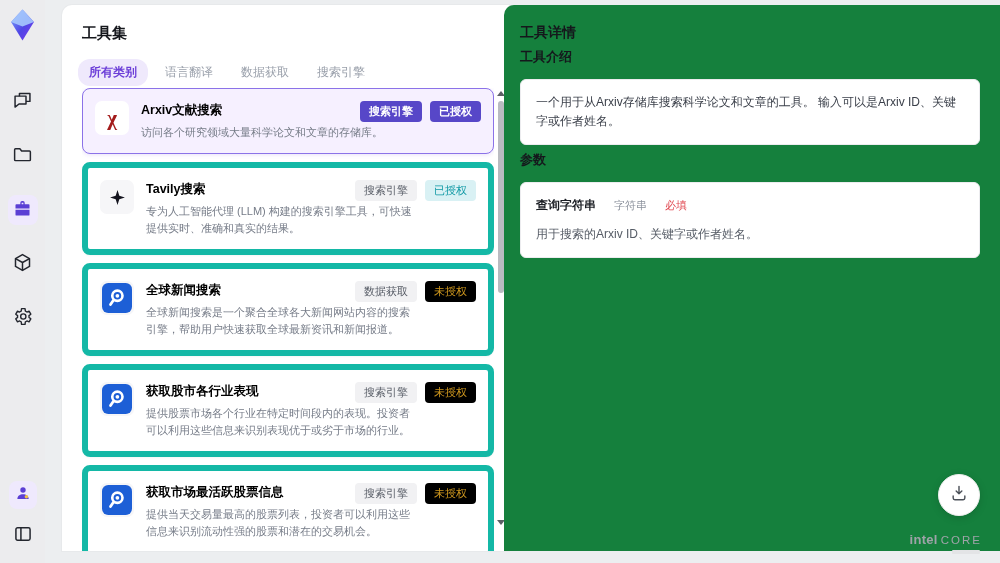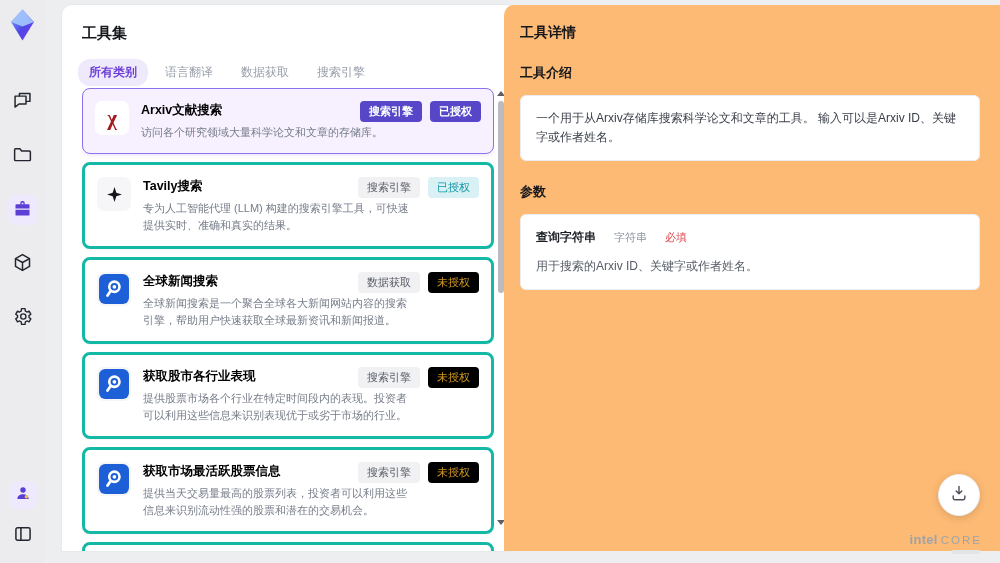--- a/index.html
+++ b/index.html
@@ -33,21 +33,21 @@
   .tabs { display:flex; align-items:center; gap:6px; margin:16px 0 0 16px; }
   .tab {
     font-size:12px; color:#9aa0ab; padding:5px 11px; border-radius:12px; cursor:pointer; white-space:nowrap;
   }
   .tab.active { background:#efe9fc; color:#6c3fd8; font-weight:bold; }
   .tool-list {
     position:absolute; left:20px; top:83px; width:412px; bottom:0;
     display:flex; flex-direction:column; gap:8px; overflow:hidden;
   }
   .tool-card {
-    position:relative; background:#ffffff; border:3px solid #14b8a6; border-radius:8px;
+    position:relative; background:#ffffff; border:6px solid #14b8a6; border-radius:8px;
     padding:12px 12px 12px 12px; display:flex; gap:12px; flex-shrink:0;
     box-shadow:0 1px 2px rgba(20,22,30,0.04); cursor:pointer;
   }
   .tool-card.selected { background:#f6f0ff; border:1.5px solid #8b72e8; box-shadow:0 1px 4px rgba(108,63,216,0.15); }
   .tool-icon {
     width:34px; height:34px; border-radius:7px; background:#f6f6f8; flex-shrink:0;
     display:flex; align-items:center; justify-content:center; overflow:hidden;
   }
   .tool-card.selected .tool-icon { background:#ffffff; }
   .tool-icon .ci { display:none; align-items:center; justify-content:center; }
@@ -69,24 +69,24 @@
   
   .scrollbar { position:absolute; right:4px; top:86px; bottom:26px; width:8px; }
   .sb-arrow { width:0; height:0; border-left:4px solid transparent; border-right:4px solid transparent; position:absolute; left:0; }
   .sb-up { top:0; border-bottom:5px solid #5c5f66; }
   .sb-down { bottom:0; border-top:5px solid #5c5f66; }
   .sb-thumb { position:absolute; left:1px; top:10px; width:6px; height:192px; background:#b9bbc1; border-radius:3px; }
 
   
   .panel-right {
     position:absolute; left:504px; top:5px; width:496px; height:546px;
-    background:#fdba74; border-radius:10px 0 0 0; padding:19px 20px 0 16px;
+    background:#15803d; border-radius:10px 0 0 0; padding:19px 20px 0 16px;
   }
   .panel-right h1 { font-size:14px; font-weight:bold; color:#15171c; }
-  .panel-right h2 { font-size:13px; font-weight:bold; color:#15171c; margin-top:22px; }
+  .panel-right h2 { font-size:13px; font-weight:bold; color:#15171c; margin-top:6px; }
   .detail-box {
     background:#ffffff; border:1px solid #ececef; border-radius:6px;
     margin-top:13px; padding:13px 15px; font-size:12px; color:#3a3f49; line-height:1.6;
   }
   .param-head { display:flex; align-items:baseline; gap:18px; }
   .param-name { font-size:12px; font-weight:bold; color:#191c22; }
   .param-type { font-size:11px; color:#8b919c; }
   .param-required { font-size:11px; color:#e14a52; }
   .param-desc { font-size:12px; color:#565c66; margin-top:9px; }
 

